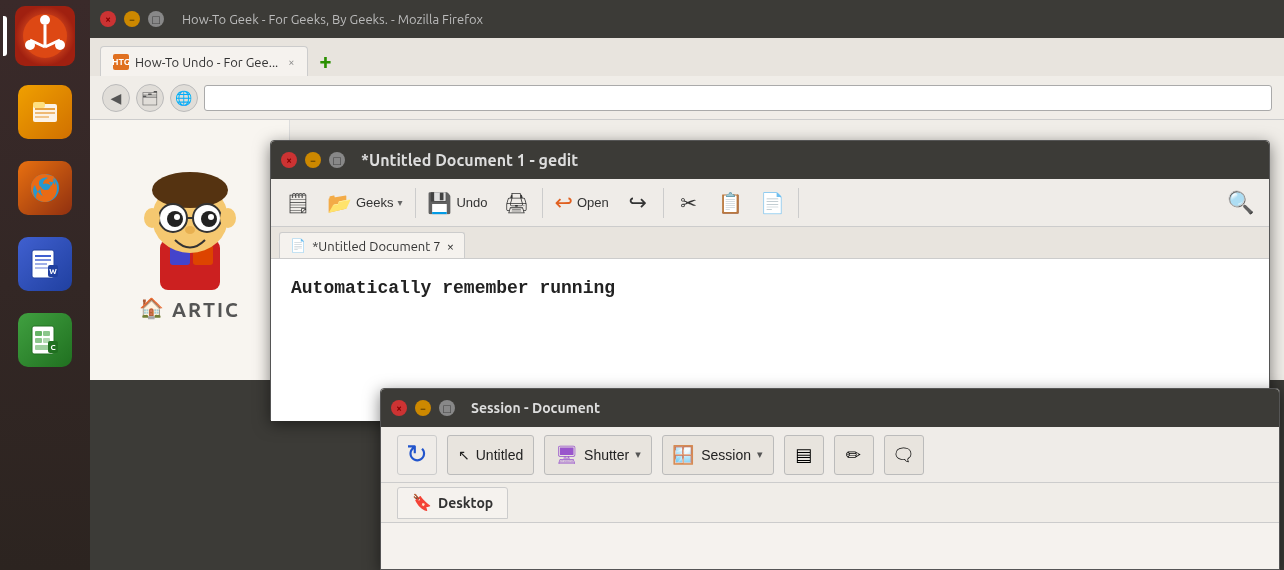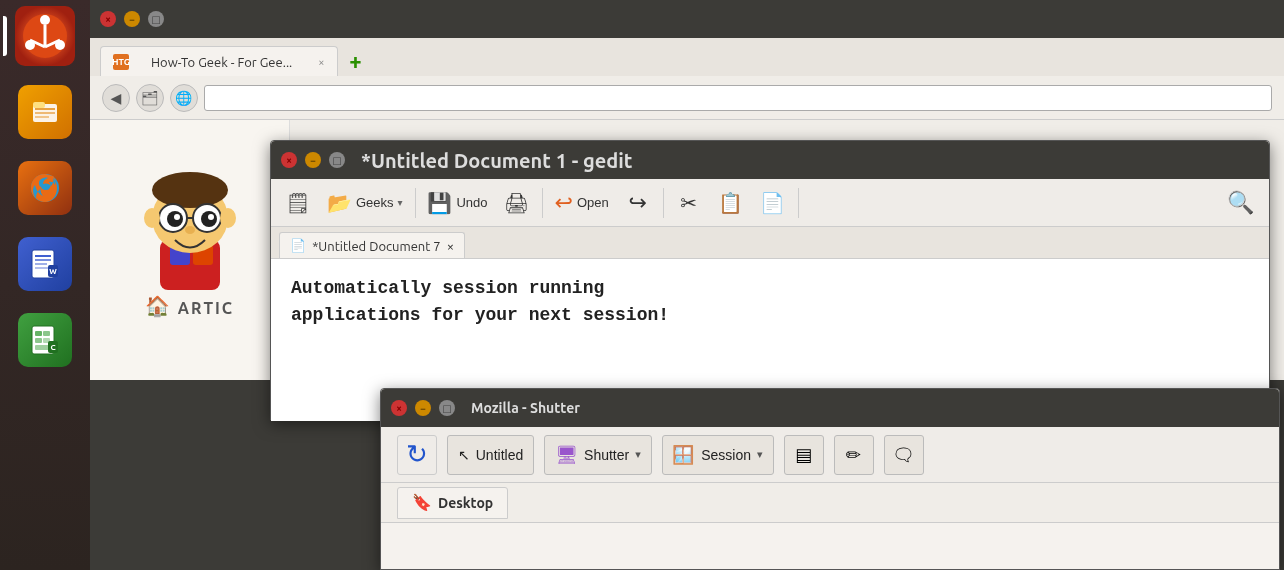--- a/index.html
+++ b/index.html
@@ -123,21 +123,21 @@
     }
     .firefox-tab {
       height: 30px;
       background: #f5f2ee;
       border: 1px solid #ccc;
       border-bottom: none;
       border-radius: 4px 4px 0 0;
       padding: 0 12px;
       display: flex;
       align-items: center;
-      gap: 22px;
+      gap: 6px;
       font-size: 13px;
       color: #333;
       cursor: pointer;
       justify-content: center;
     }
     .tab-favicon {
       width: 16px;
       height: 16px;
       background: #e07020;
       border-radius: 2px;
@@ -220,21 +220,21 @@
       flex-direction: column;
       align-items: center;
       justify-content: flex-end;
     }
     
     .mascot-svg {
       width: 130px;
       height: 140px;
     }
     .htg-label {
-      font-size: 16px;
+      font-size: 20px;
       font-weight: bold;
       color: #555;
       letter-spacing: 2px;
       margin-top: 4px;
     }
     .htg-home-icon {
       font-size: 20px;
       margin-right: 8px;
     }
     .htg-nav {
@@ -260,21 +260,21 @@
       height: 38px;
       background: #3c3b37;
       border-radius: 4px 4px 0 0;
       display: flex;
       align-items: center;
       padding: 0 10px;
       gap: 8px;
     }
     .gedit-title {
       color: #ddd;
-      font-size: 20px;
+      font-size: 16px;
       font-weight: bold;
       margin-left: 8px;
     }
     .gedit-toolbar {
       height: 48px;
       background: #efece8;
       border-bottom: 1px solid #ccc;
       display: flex;
       align-items: center;
       padding: 0 8px;
@@ -521,25 +521,26 @@
   <div class="firefox-titlebar">
     <div class="win-btn btn-close">
       <span>×</span>
     </div>
     <div class="win-btn btn-min">
       <span>−</span>
     </div>
     <div class="win-btn btn-max">
       <span>□</span>
     </div>
+    <span class="firefox-title">How-To Geek - For Geeks, By Geeks. - Mozilla Firefox</span>
   </div>
   <div class="firefox-tabs">
     <div class="firefox-tab">
       <div class="tab-favicon">HTG</div>
-      <span>How-To Geek - For Gee...</span>
+      <span>How-To Undo - For Gee...</span>
       <span class="tab-close-btn">×</span>
     </div>
     <div class="tab-new-btn">
       <span>+</span>
     </div>
   </div>
   <div class="firefox-navbar">
     <div class="nav-btn">
       <span>◀</span>
     </div>
@@ -657,38 +658,37 @@
   </div>
   <div class="gedit-tabs">
     <div class="gedit-tab">
       <span>📄</span>
       <span>*Untitled Document 7</span>
       <span>×</span>
     </div>
   </div>
   <div class="gedit-content">
     <div class="gedit-text">
-      <div>Automatically session running</div>
-      <div>applications for your next session!</div>
+      <div>Automatically remember running</div>
     </div>
   </div>
 </div>
 
 <div class="shutter-window">
   <div class="shutter-titlebar">
     <div class="win-btn btn-close">
       <span>×</span>
     </div>
     <div class="win-btn btn-min">
       <span>−</span>
     </div>
     <div class="win-btn btn-max">
       <span>□</span>
     </div>
-    <span class="shutter-title">Mozilla - Shutter</span>
+    <span class="shutter-title">Session - Document</span>
   </div>
   <div class="shutter-toolbar">
 
     <button class="shutter-reload-btn">
       <span style="font-size:26px; color:#2255cc;">↻</span>
     </button>
 
     <button class="shutter-tool-btn">
       <span>↖</span>
       <span>Untitled</span>

